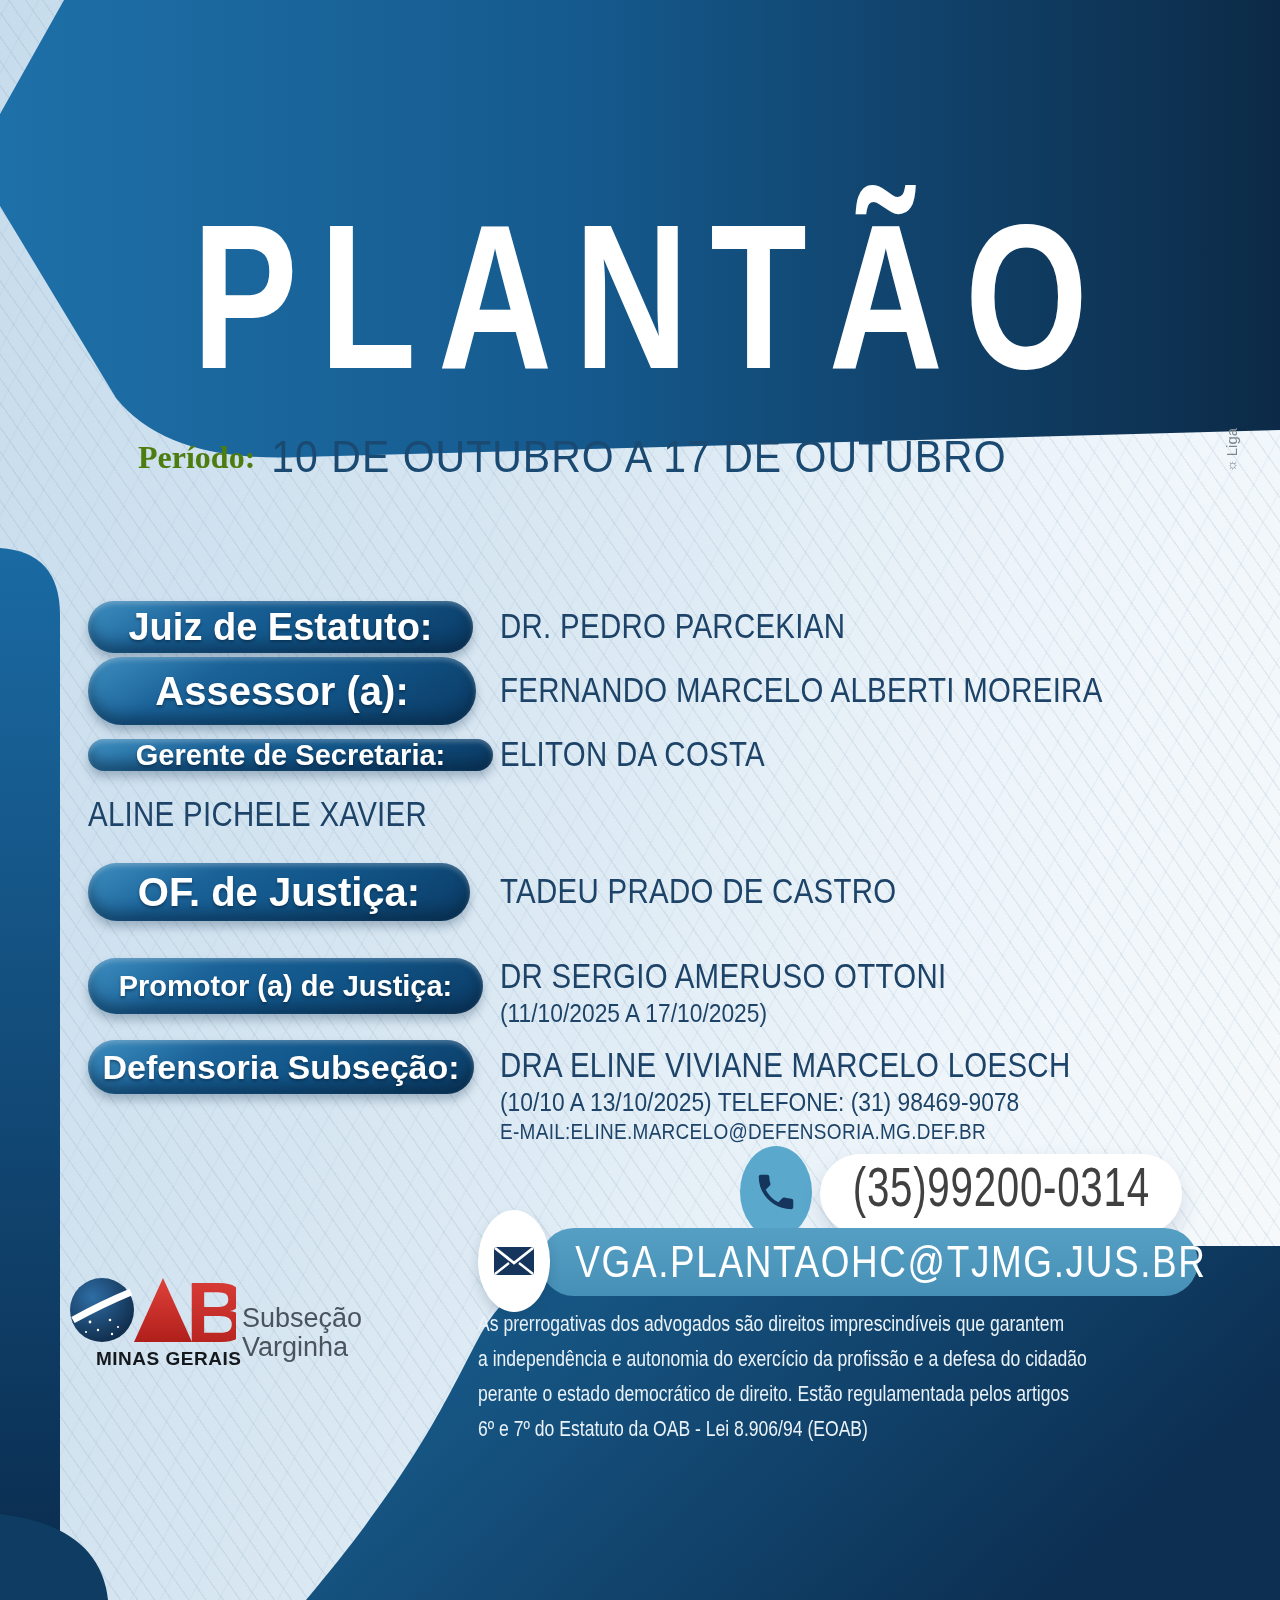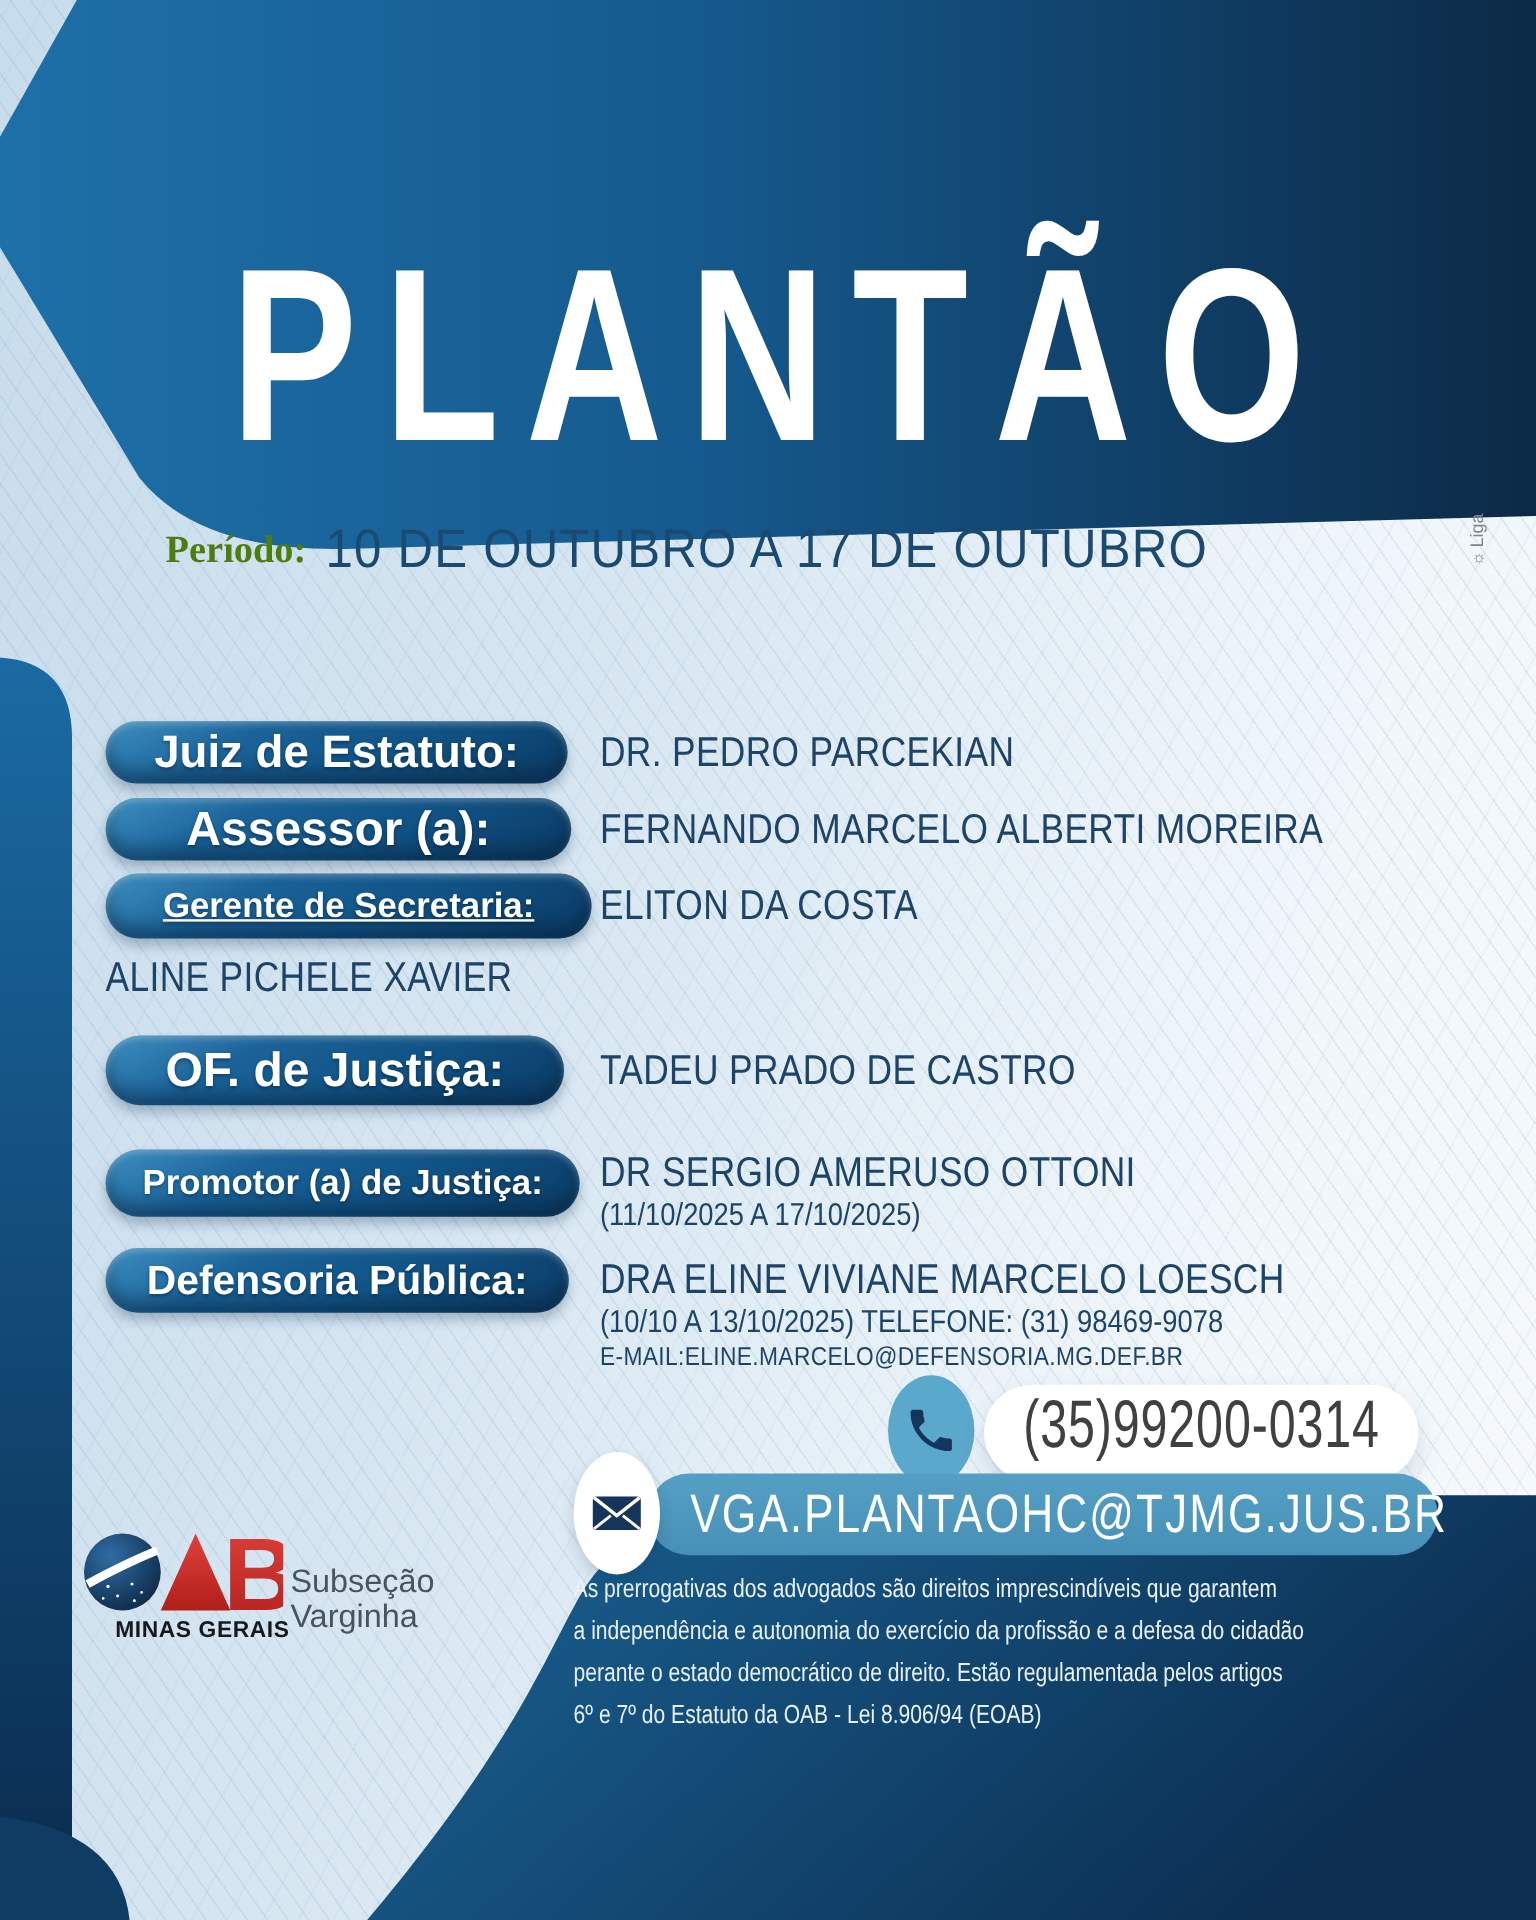--- a/index.html
+++ b/index.html
@@ -146,28 +146,28 @@
 
   <div class="row" style="top:601px;height:52px;">
     <div class="pill-col">
         <div class="pill" style="width:385px;height:52px;font-size:38px;">Juiz de Estatuto:</div>
       </div>
     <div class="val"><span class="name">DR. PEDRO PARCEKIAN</span></div>
   </div>
 
   <div class="row" style="top:663px;height:56px;">
     <div class="pill-col">
-        <div class="pill" style="width:388px;height:52px;font-size:40px;">Assessor (a):</div>
+        <div class="pill" style="width:388px;height:68px;font-size:40px;">Assessor (a):</div>
       </div>
     <div class="val"><span class="name">FERNANDO MARCELO ALBERTI MOREIRA</span></div>
   </div>
 
   <div class="row" style="top:730px;height:50px;">
     <div class="pill-col">
-        <div class="pill" style="width:405px;height:54px;font-size:29px;text-decoration:underline;">Gerente de Secretaria:</div>
+        <div class="pill" style="width:405px;height:32px;font-size:29px;">Gerente de Secretaria:</div>
       </div>
     <div class="val"><span class="name">ELITON DA COSTA</span></div>
   </div>
 
   <div class="row" style="top:790px;height:50px;">
     <div class="val"><span class="name">ALINE PICHELE XAVIER</span></div>
   </div>
 
   <div class="row" style="top:863px;height:58px;">
     <div class="pill-col">
@@ -181,21 +181,21 @@
         <div class="pill" style="width:395px;height:56px;font-size:29px;">Promotor (a) de Justiça:</div>
       </div>
     <div class="val" style="margin-top:14px;">
       <span class="name">DR SERGIO AMERUSO OTTONI</span><br>
       <span class="detail">(11/10/2025 A 17/10/2025)</span>
     </div>
   </div>
 
   <div class="row" style="top:1040px;height:54px;align-items:flex-start;">
     <div class="pill-col">
-        <div class="pill" style="width:386px;height:54px;font-size:34px;">Defensoria Pública:</div>
+        <div class="pill" style="width:386px;height:54px;font-size:34px;">Defensoria Subseção:</div>
       </div>
     <div class="val" style="margin-top:8px;">
       <span class="name">DRA ELINE VIVIANE MARCELO LOESCH</span><br>
       <span class="detail">(10/10 A 13/10/2025) TELEFONE: (31) 98469-9078</span><br>
       <span class="detail2">E-MAIL:ELINE.MARCELO@DEFENSORIA.MG.DEF.BR</span>
     </div>
   </div>
 
   <div class="phone-badge">
     <svg width="46" height="46" viewBox="0 0 24 24">

